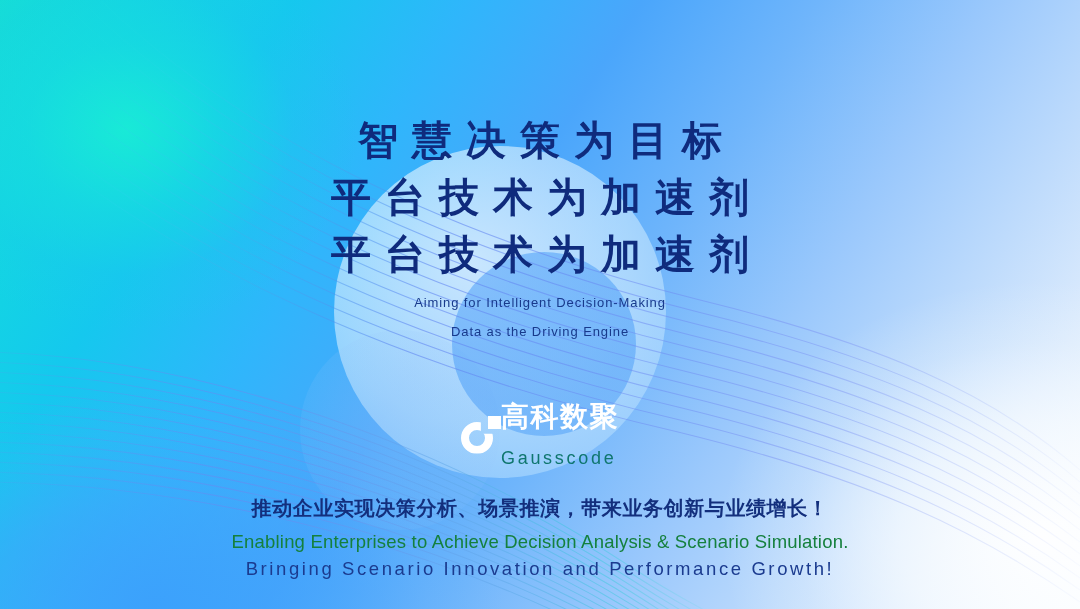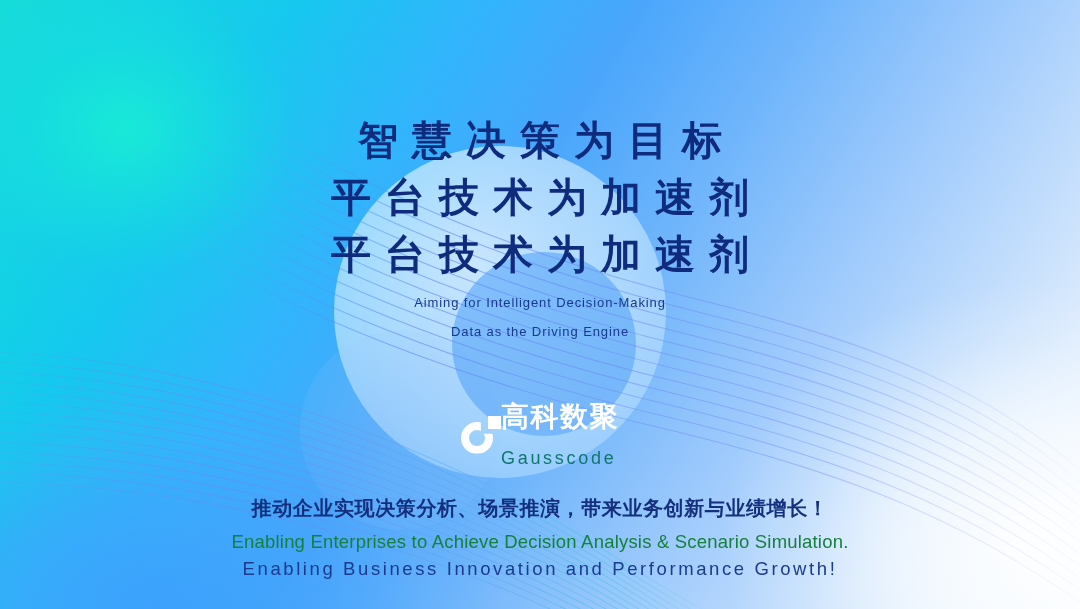--- a/index.html
+++ b/index.html
@@ -326,17 +326,17 @@
       </div>
       <div class="logo-text">
         <div class="logo-cn">高科数聚</div>
         <div class="logo-en">Gausscode</div>
       </div>
     </div>
 
     <div class="footer">
       <div class="footer-cn">推动企业实现决策分析、场景推演，带来业务创新与业绩增长！</div>
       <div class="footer-en-1">Enabling Enterprises to Achieve Decision Analysis &amp; Scenario Simulation.</div>
-      <div class="footer-en-2">Enabling Business Innovation and Performance Growth!</div>
+      <div class="footer-en-2">Bringing Scenario Innovation and Performance Growth!</div>
     </div>
 
   </div>
 </div>
 
 </body></html>

